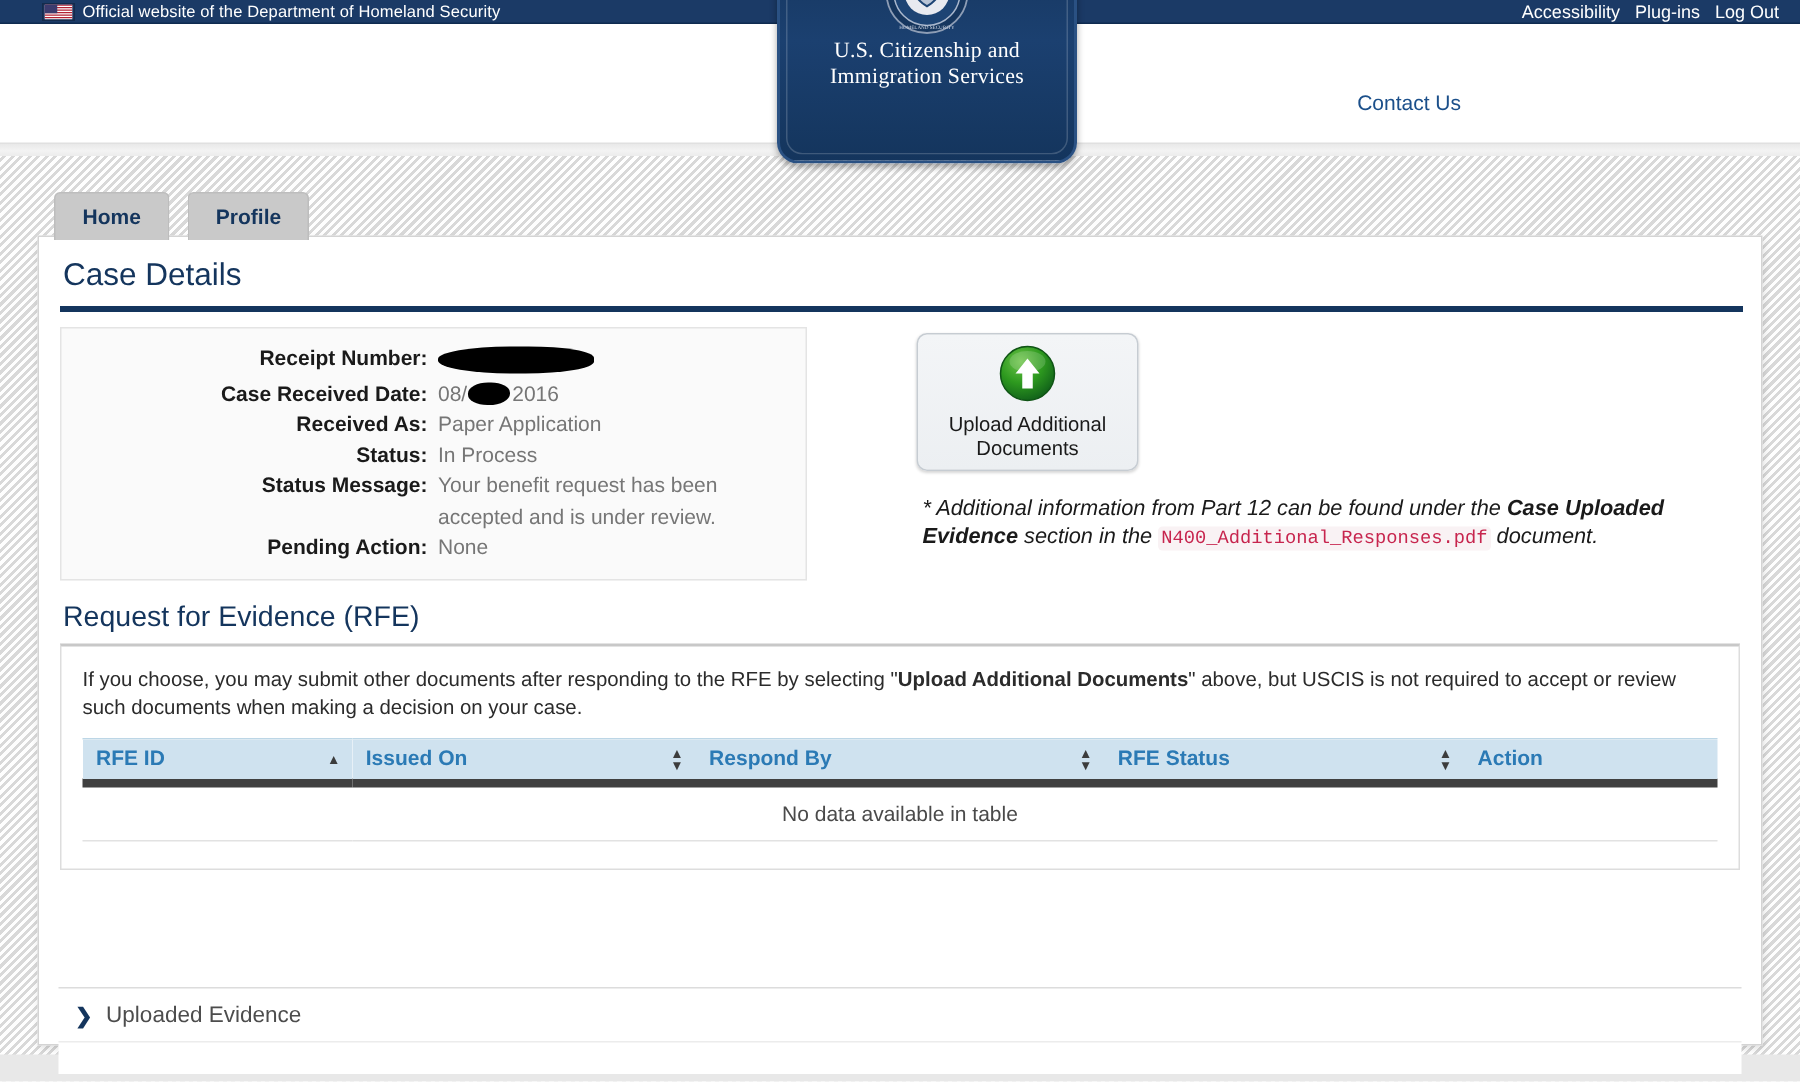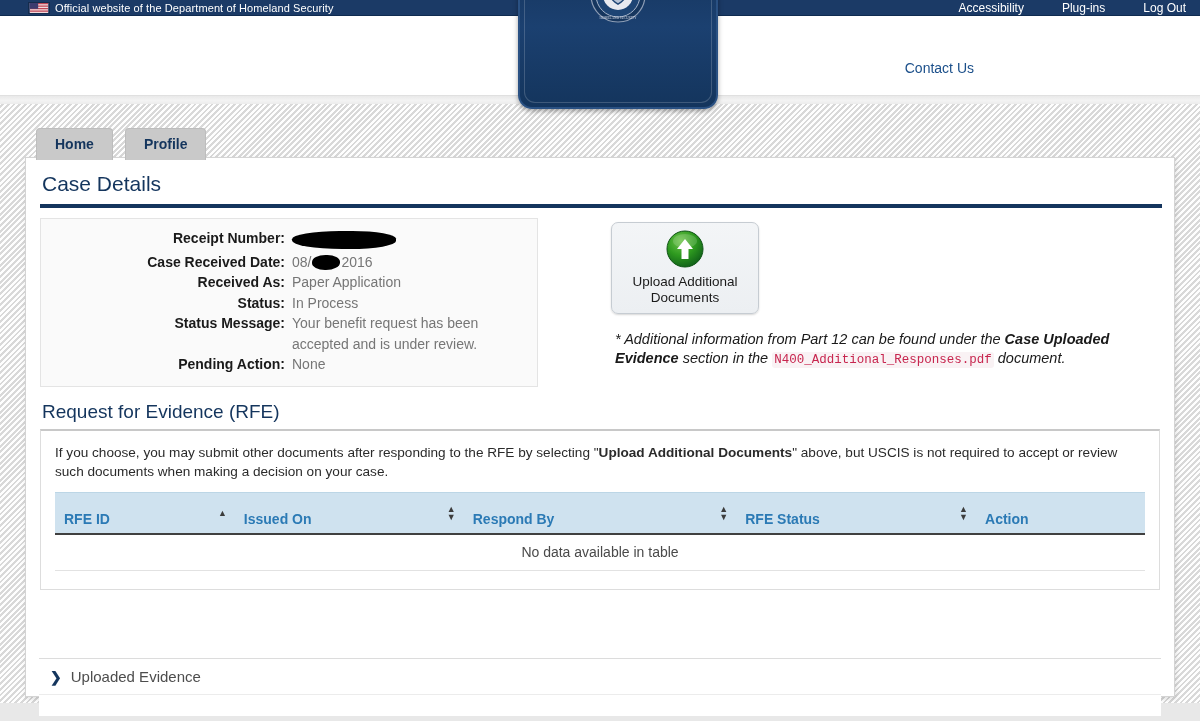--- a/index.html
+++ b/index.html
@@ -29,21 +29,21 @@
     padding-left: 36px;
   }
   .dhs-left { position: absolute; left: 28px; top: 0px; display: flex; align-items: center; height: 16px; gap: 5px; }
   .flag-icon {
     width: 22px; height: 12px; display: block; border: 1px solid rgba(0,0,0,.25);
   }
   .dhs-text {
     color: #ffffff; font-size: 11px; letter-spacing: .1px; white-space: nowrap;
     font-family: "Liberation Sans", sans-serif;
   }
-  .dhs-right { position: absolute; right: 14px; top: 0; height: 16px; display: flex; align-items: center; gap: 38px; }
+  .dhs-right { position: absolute; right: 14px; top: 0; height: 16px; display: flex; align-items: center; gap: 10px; }
   .dhs-right a {
     color: #ffffff; font-size: 12px; text-decoration: none; white-space: nowrap;
   }
 
   
   .header-band {
     position: absolute; left: 0; top: 16px; width: 988px; height: 79px;
     background: #ffffff;
     text-decoration: underline;
   }
@@ -169,23 +169,23 @@
   }
   .rfe-p {
     font-size: 13.6px; color: #2b2b2b; line-height: 19px; margin: 0 0 11px 0;
   }
   .rfe-p u { text-decoration: underline; }
   .rfe-p b { font-weight: bold; }
 
   table.rfe-table { width: 100%; border-collapse: collapse; margin-top: 4px; }
   table.rfe-table thead th {
     background: #cfe2ef; color: #2b7ab5; font-size: 14px; font-weight: bold;
-    text-align: left; padding: 18px 8px 6px 9px; white-space: nowrap;
+    text-align: left; padding: 4px 8px 6px 9px; white-space: nowrap;
     position: relative; cursor: pointer;
-    border-top: 1px solid #bcd6e6; border-bottom: 2px solid #404040;
+    border-top: 1px solid #bcd6e6; border-bottom: 6px solid #404040;
   }
   th .sort {
     position: absolute; right: 8px; top: 50%; transform: translateY(-50%);
     color: #3c3c3c; font-size: 9px; line-height: 8px; text-align: center;
   }
   table.rfe-table td.empty {
     text-align: center; color: #4a4a4a; font-size: 14px; padding: 9px 0 10px;
     border-bottom: 1px solid #e2e2e2;
   }
 
@@ -252,20 +252,24 @@
       <circle cx="28" cy="28" r="15" fill="#e8eaf0"></circle>
       <path d="M28 17 c-5 2 -9 3 -11 3 c0 8 4 14 11 18 c7 -4 11 -10 11 -18 c-2 0 -6 -1 -11 -3 z" fill="#1d4474"></path>
       <path d="M28 20 c-4 1.5 -7 2.3 -8.6 2.3 c0 6.2 3.1 10.9 8.6 14 c5.5 -3.1 8.6 -7.8 8.6 -14 C35 22.3 32 21.5 28 20 z" fill="#b8c4d6"></path>
       <path d="M19.6 26 h16.8 v2.2 h-16.8 z" fill="#b22234"></path>
       <path d="M19.6 30 h16.8 v2.2 h-16.8 z" fill="#b22234"></path>
       <circle cx="28" cy="24" r="2.4" fill="#2c6e49"></circle>
       <text x="28" y="9" font-size="3.4" fill="#d8deea" text-anchor="middle" font-family="Liberation Serif, serif">DEPARTMENT OF</text>
       <text x="28" y="52" font-size="3.4" fill="#d8deea" text-anchor="middle" font-family="Liberation Serif, serif">HOMELAND SECURITY</text>
     </svg>
   </span>
+  <div class="plaque-title">
+    <div>U.S. Citizenship and</div>
+    <div>Immigration Services</div>
+  </div>
 </div>
 
 <div class="tabs">
   <div class="tab">Home</div>
   <div class="tab">Profile</div>
 </div>
 
 <div class="panel">
 
   <div class="panel-title">Case Details</div>

